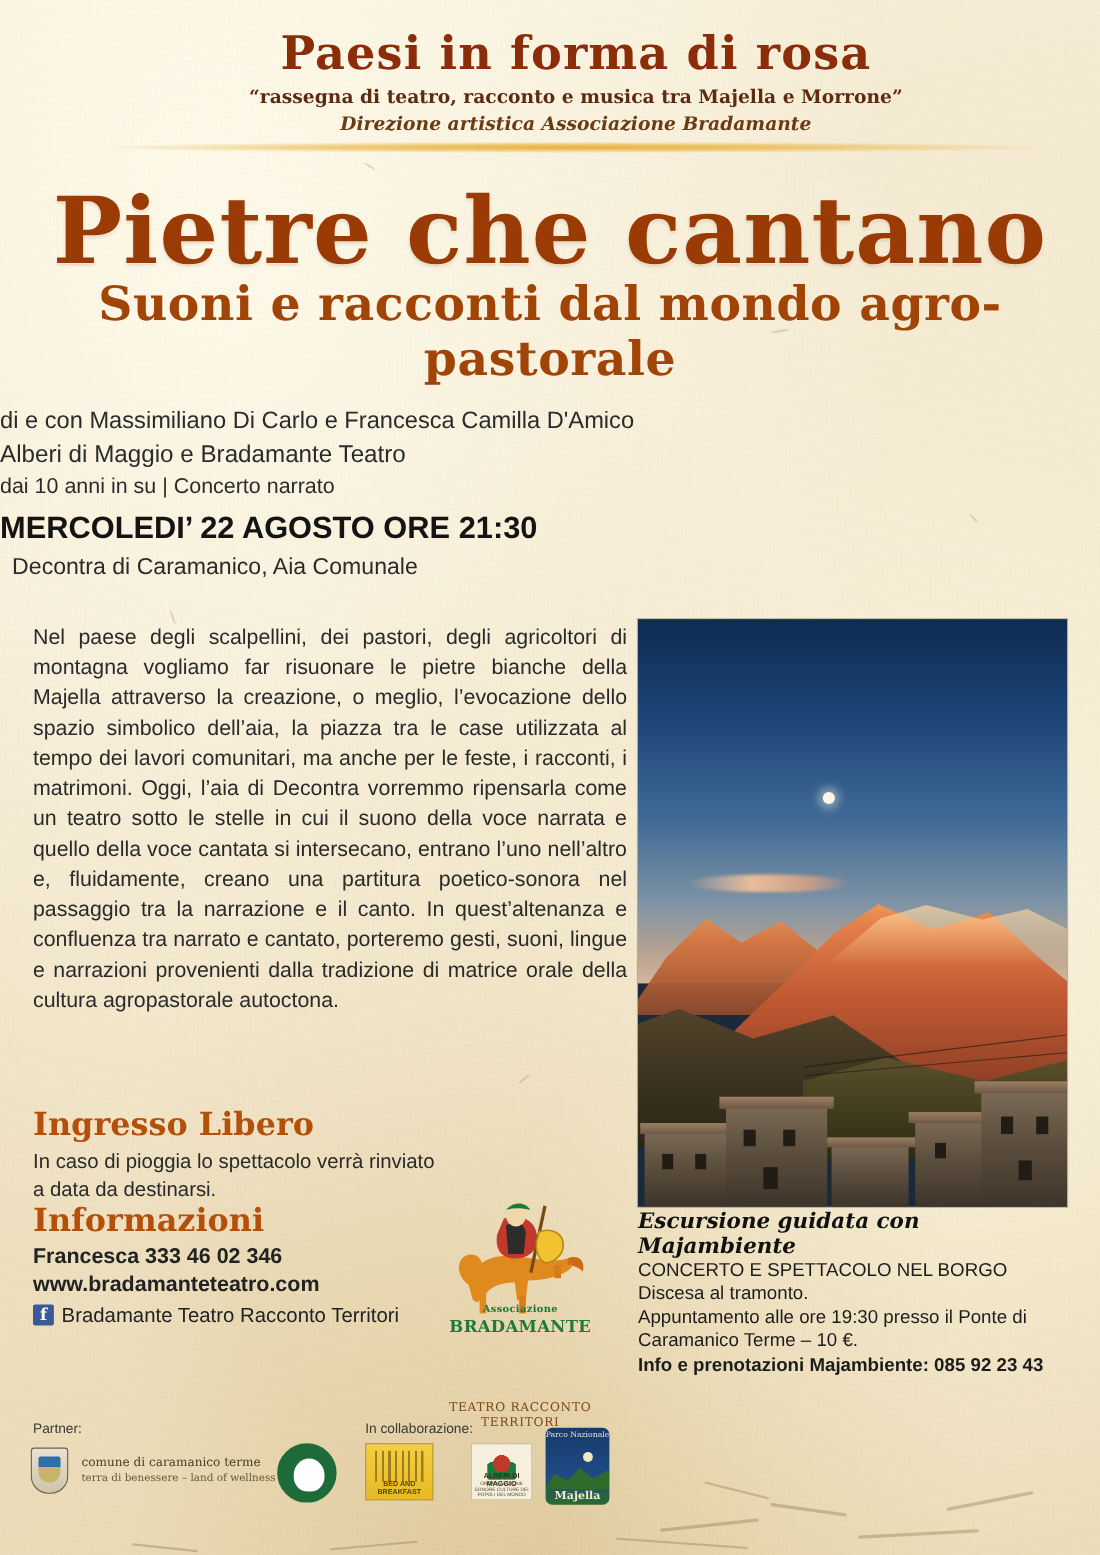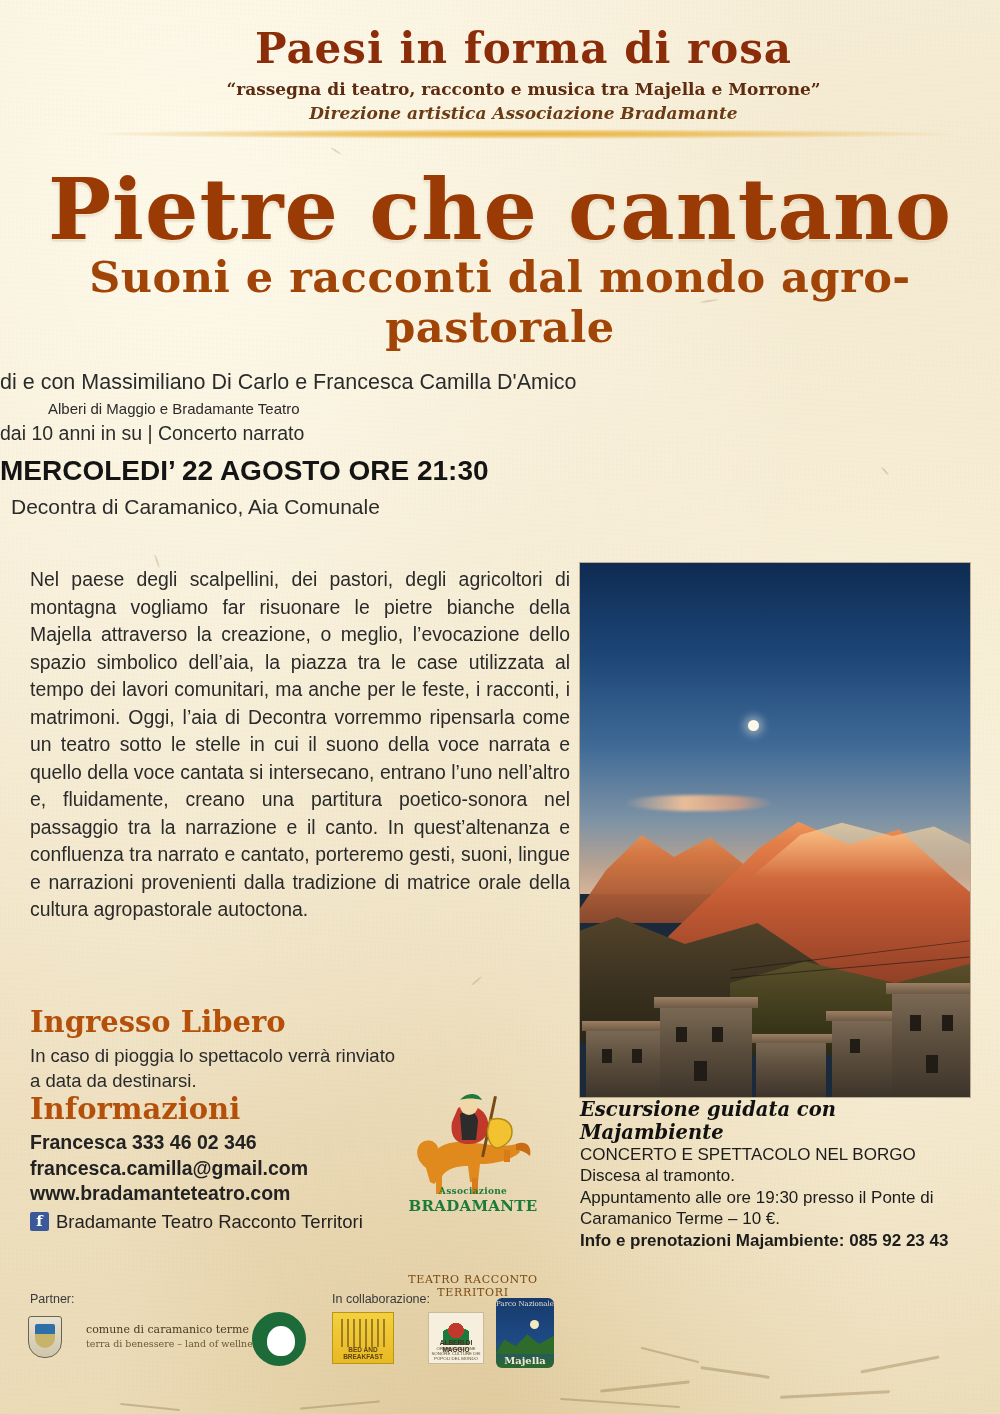--- a/index.html
+++ b/index.html
@@ -100,21 +100,21 @@
   }
 
   
   .credits {
     position: absolute;
     top: 370px; left: 0; width: 100%;
     text-align: left;
     color: #2b2b2b;
   }
   .credits .l1 { font-size: 21.5px; margin-bottom: 5px; }
-  .credits .l2 { font-size: 15px; margin-bottom: 5px; padding-left: 48px; }
+  .credits .l2 { font-size: 22px; margin-bottom: 5px; }
   .credits .l3 { font-size: 19.5px; margin-bottom: 10px; }
   .credits .date {
     font-size: 28px;
     font-weight: bold;
     color: #141414;
     margin-bottom: 8px;
   }
   .credits .place { font-size: 21px; padding-left: 11px; }
 
   
@@ -467,21 +467,20 @@
   <div class="ingresso">
     <div class="h-orange">Ingresso Libero</div>
     <p>In caso di pioggia lo spettacolo verrà rinviato</p>
     <p>a data da destinarsi.</p>
   </div>
 
   <div class="info">
     <div class="h-orange">Informazioni</div>
     <div class="lines">
       <div>Francesca 333 46 02 346</div>
-      <div>francesca.camilla@gmail.com</div>
       <div>www.bradamanteteatro.com</div>
       <div class="fb-row">
         <span class="fb-badge">f</span>
         <span class="txt">Bradamante Teatro Racconto Territori</span>
       </div>
     </div>
   </div>
 
   <div class="knight">
     <svg viewBox="0 0 130 110" width="130" height="110">
@@ -531,21 +530,21 @@
       <div class="speck" style="left:640px;bottom:58px;width:60px;height:2px;border-radius:2px;transform:rotate(14deg)"></div>
       <div class="speck" style="left:860px;bottom:48px;width:80px;height:3px;border-radius:2px;transform:rotate(-11deg)"></div>
       <div class="speck" style="left:560px;bottom:10px;width:120px;height:2px;border-radius:2px;transform:rotate(4deg)"></div>
       <div class="speck" style="left:300px;bottom:8px;width:80px;height:2px;border-radius:2px;transform:rotate(-5deg)"></div>
       <div class="speck" style="left:120px;bottom:6px;width:60px;height:2px;border-radius:2px;transform:rotate(6deg)"></div>
     </div>
 
     <div class="footer-label" style="left:30px; top:18px;">Partner:</div>
     <div class="footer-label" style="left:332px; top:18px;">In collaborazione:</div>
 
-    <div class="logo-box" style="left:28px; top:42px; gap:24px;">
+    <div class="logo-box" style="left:28px; top:42px; gap:12px;">
       <div class="comune-shield"></div>
       <div class="comune-text">
         <div>comune di caramanico terme</div>
         <div class="l2">terra di benessere – land of wellness</div>
       </div>
     </div>
 
     <div class="logo-box" style="left:252px; top:38px;">
       <div class="wwf-logo"></div>
     </div>

